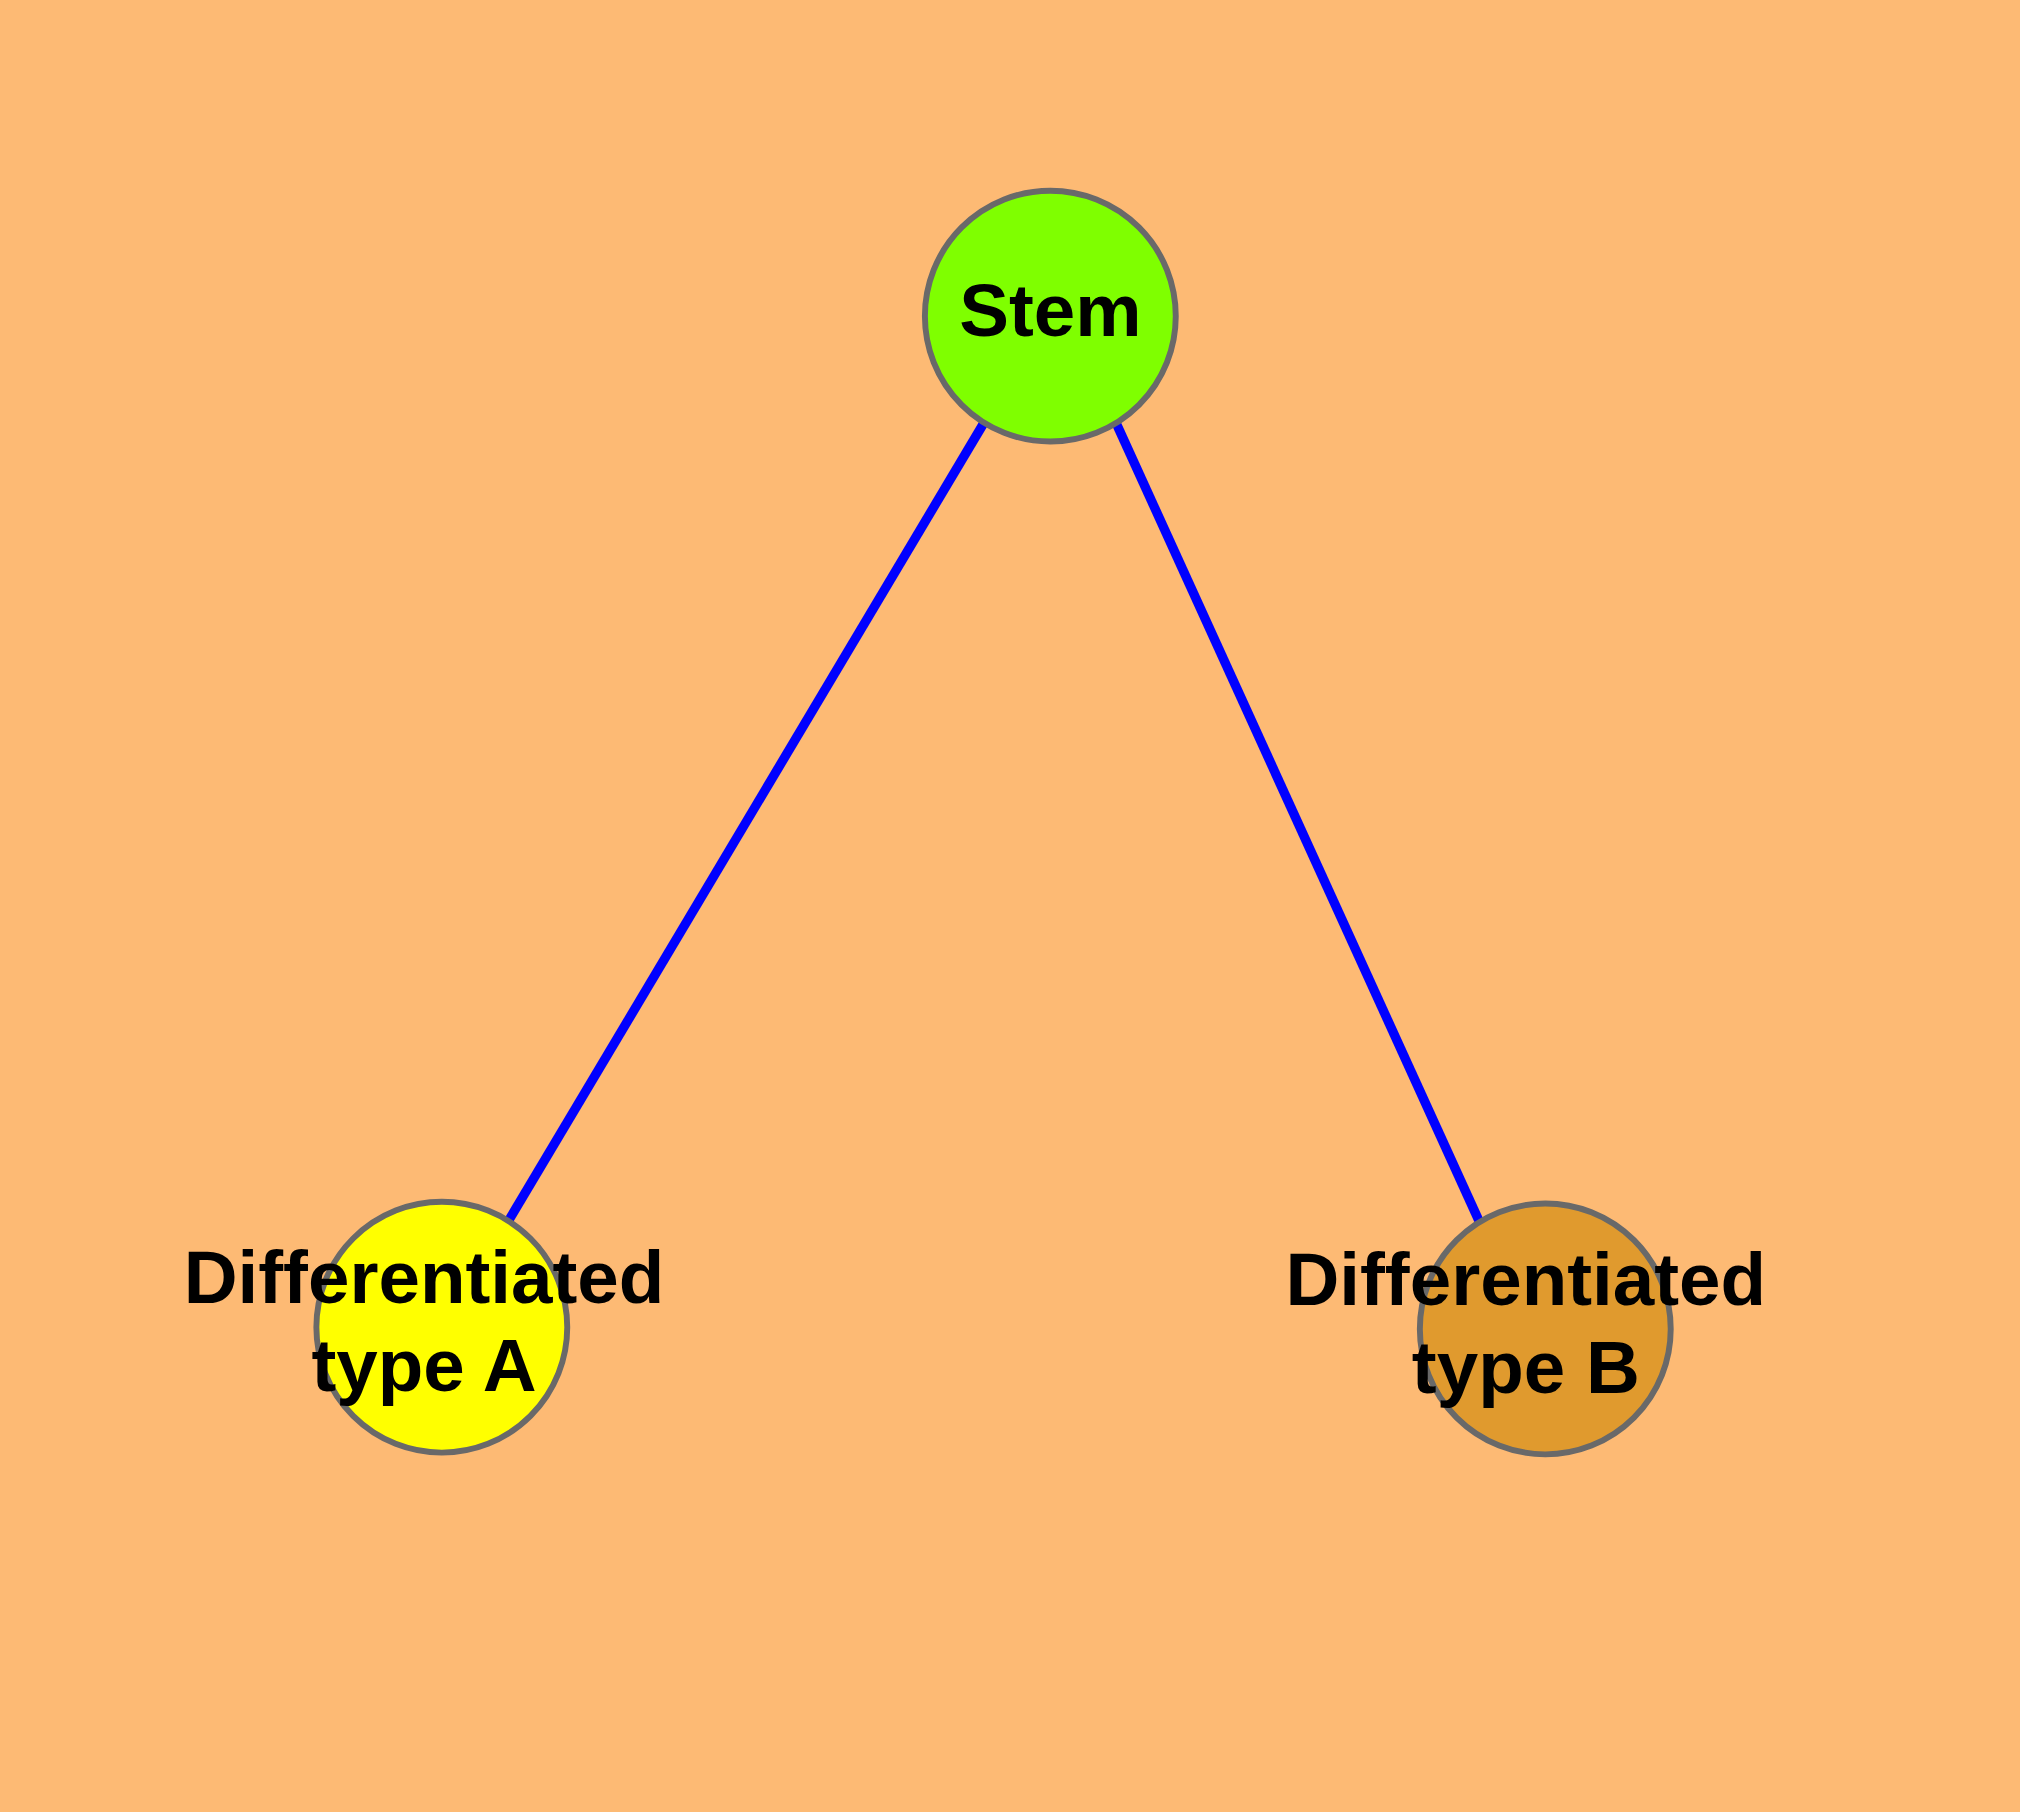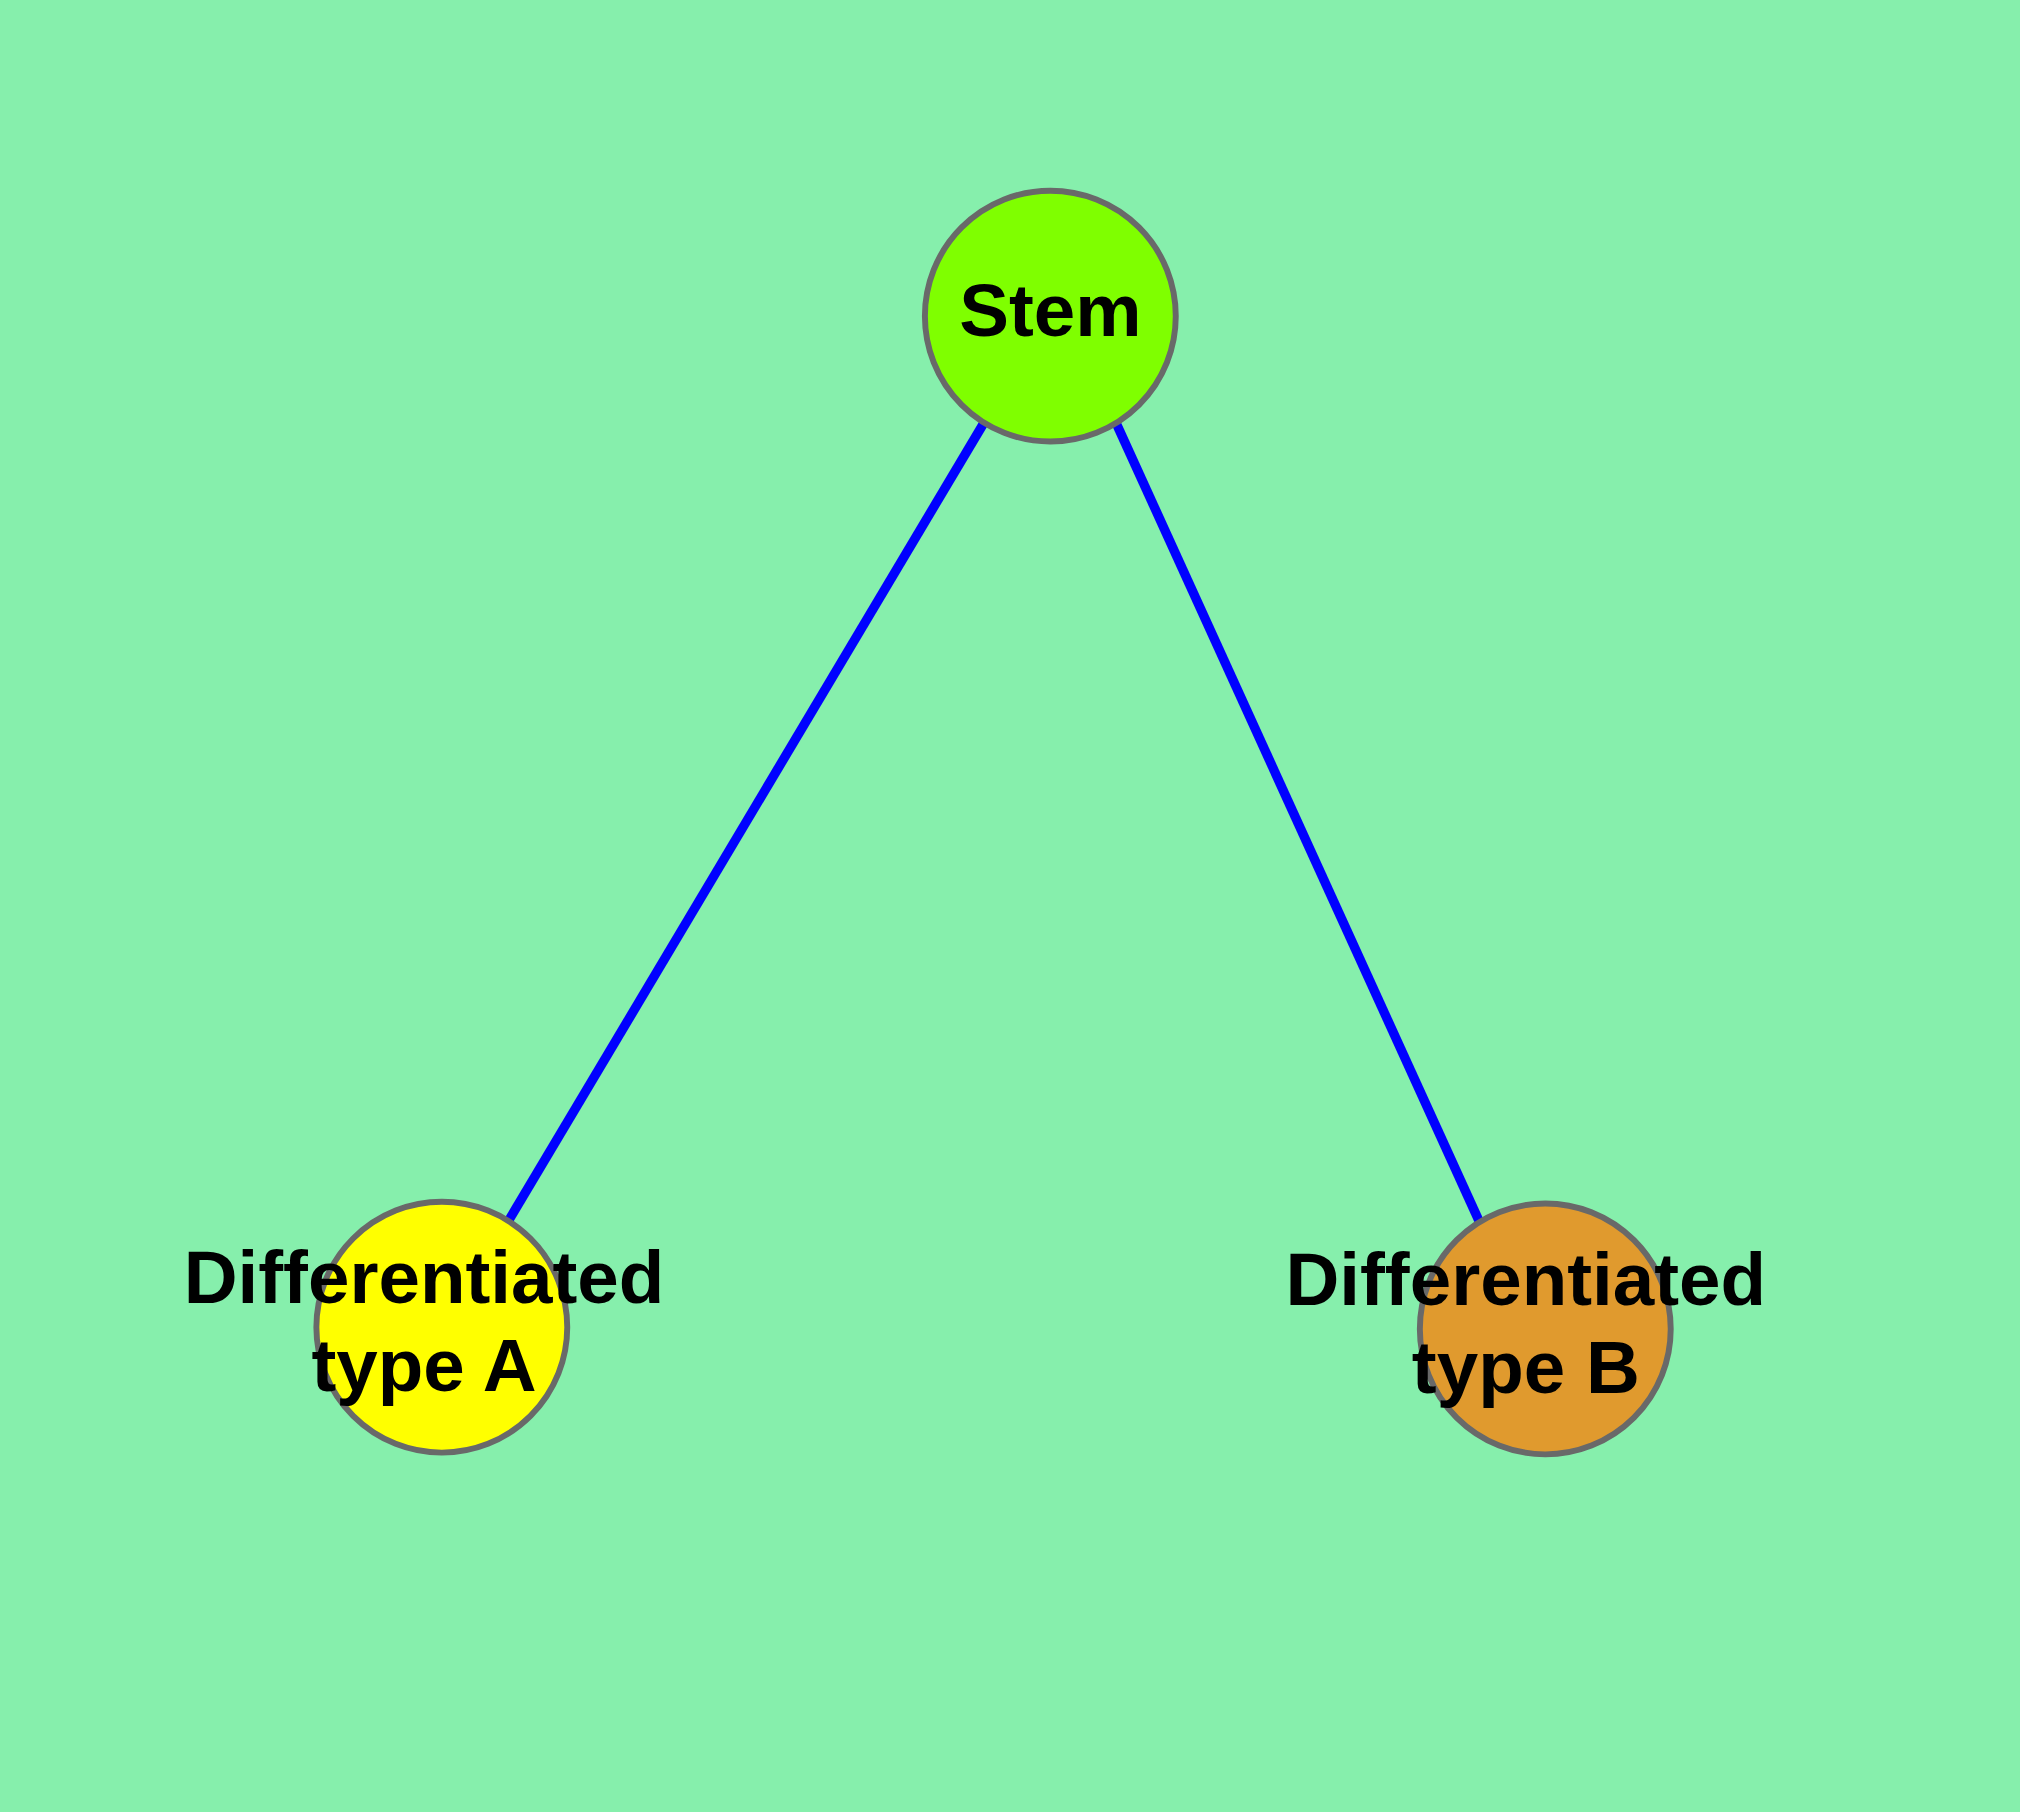--- a/index.html
+++ b/index.html
@@ -4,21 +4,21 @@
 <style>
   html, body {
     margin: 0;
     padding: 0;
     background: #ffffff;
   }
   #canvas {
     position: relative;
     width: 2021px;
     height: 1812px;
-    background: #86efac;
+    background: #fdba74;
     overflow: hidden;
     font-family: "Liberation Sans", sans-serif;
   }
   #graph-svg {
     position: absolute;
     left: 0;
     top: 0;
     width: 2021px;
     height: 1812px;
     display: block;

